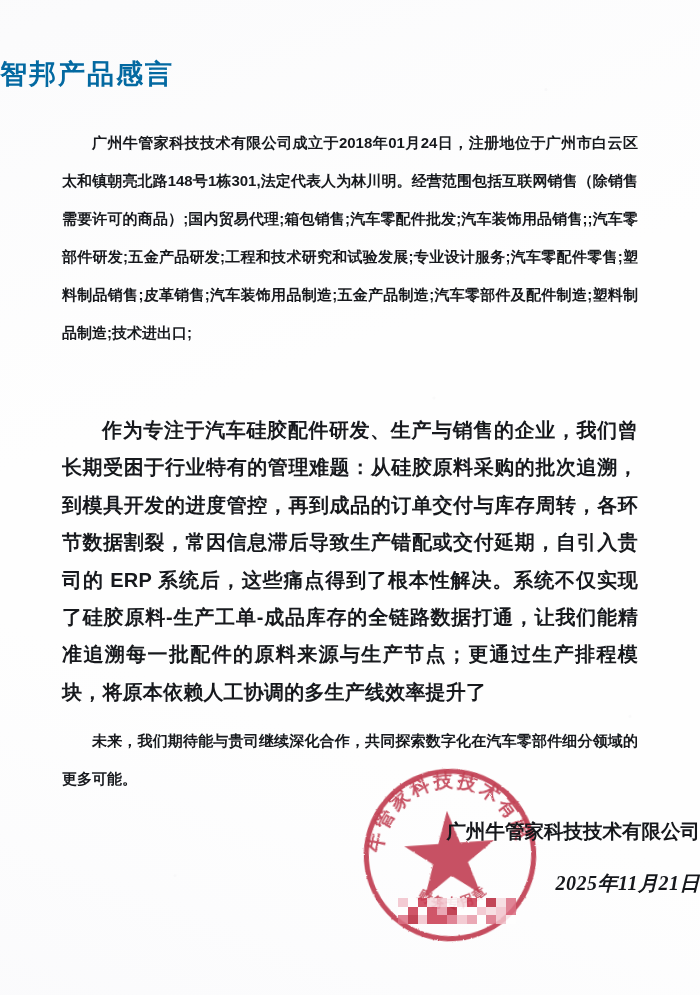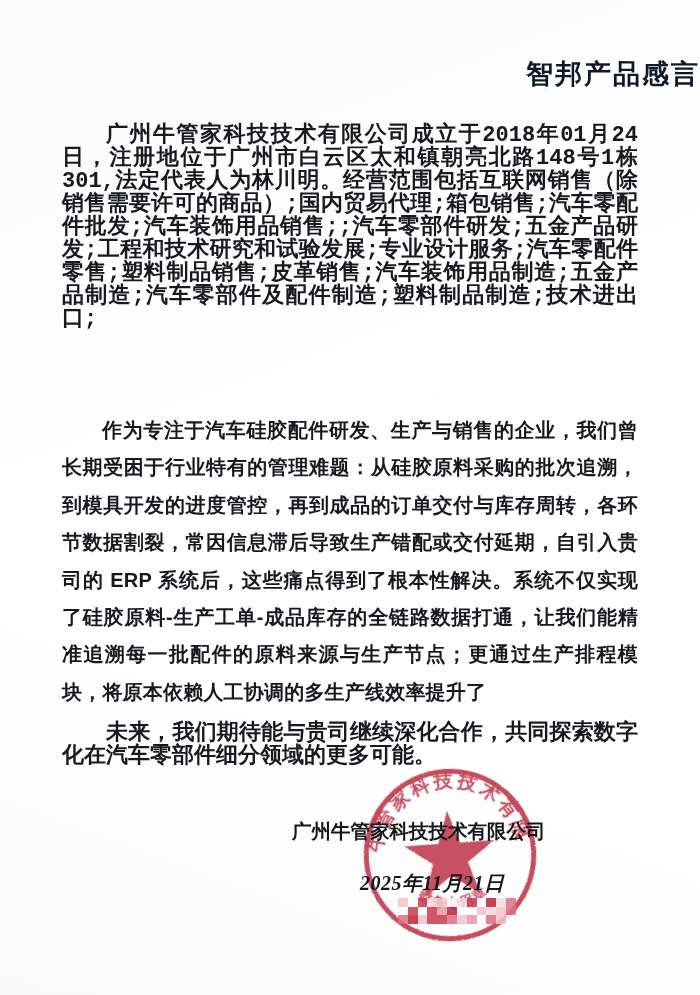--- a/index.html
+++ b/index.html
@@ -30,44 +30,44 @@
       radial-gradient(circle at 25% 88%, rgba(200,200,205,0.08) 0 1px, transparent 2px),
       radial-gradient(circle at 62% 40%, rgba(200,200,205,0.08) 0 1px, transparent 2px),
       linear-gradient(160deg, rgba(248,248,250,0.55) 0%, rgba(255,255,255,0) 38%),
       linear-gradient(20deg,  rgba(247,247,250,0.5) 0%, rgba(255,255,255,0) 30%);
   }
   .doc-title {
     position: absolute;
     top: 56px;
     left: 0;
     width: 700px;
-    text-align: right;
+    text-align: left;
     font-family: "DejaVu Serif", "Liberation Serif", serif;
     font-size: 27px;
     font-weight: 700;
     letter-spacing: 2px;
-    color: #0f172a;
+    color: #0369a1;
   }
   .body-block {
     position: absolute;
     left: 62px;
     width: 576px;
   }
   .para {
     margin: 0;
     text-indent: 2em;
     text-align: justify;
     text-justify: inter-character;
     color: #17191d;
   }
   
   .para.serif {
-    font-family: Liberation Mono, monospace;
-    font-size: 22px;
-    line-height: 23px;
+    font-family: Liberation Sans, sans-serif;
+    font-size: 15px;
+    line-height: 38px;
     font-weight: 600;
   }
   
   .para.sans {
     font-family: "Liberation Sans", "DejaVu Sans", sans-serif;
     font-size: 20px;
     line-height: 37.4px;
     font-weight: 700;
     letter-spacing: 0.2px;
   }
@@ -80,21 +80,21 @@
     left: 0;
     top: 818px;
     width: 700px;
     z-index: 3;
   }
   .sig-line {
     font-family: "Liberation Serif", "DejaVu Serif", serif;
     font-size: 19.5px;
     font-weight: 600;
     color: #15171b;
-    text-align: left;
+    text-align: right;
     white-space: nowrap;
   }
   #signature-company { margin-left: 292px; }
   #signature-date    { margin-left: 360px; margin-top: 25px; font-size: 20px; letter-spacing: 0.5px; font-style: italic; }
 
   
   .seal {
     position: absolute;
     left: 356px;
     top: 763px;

